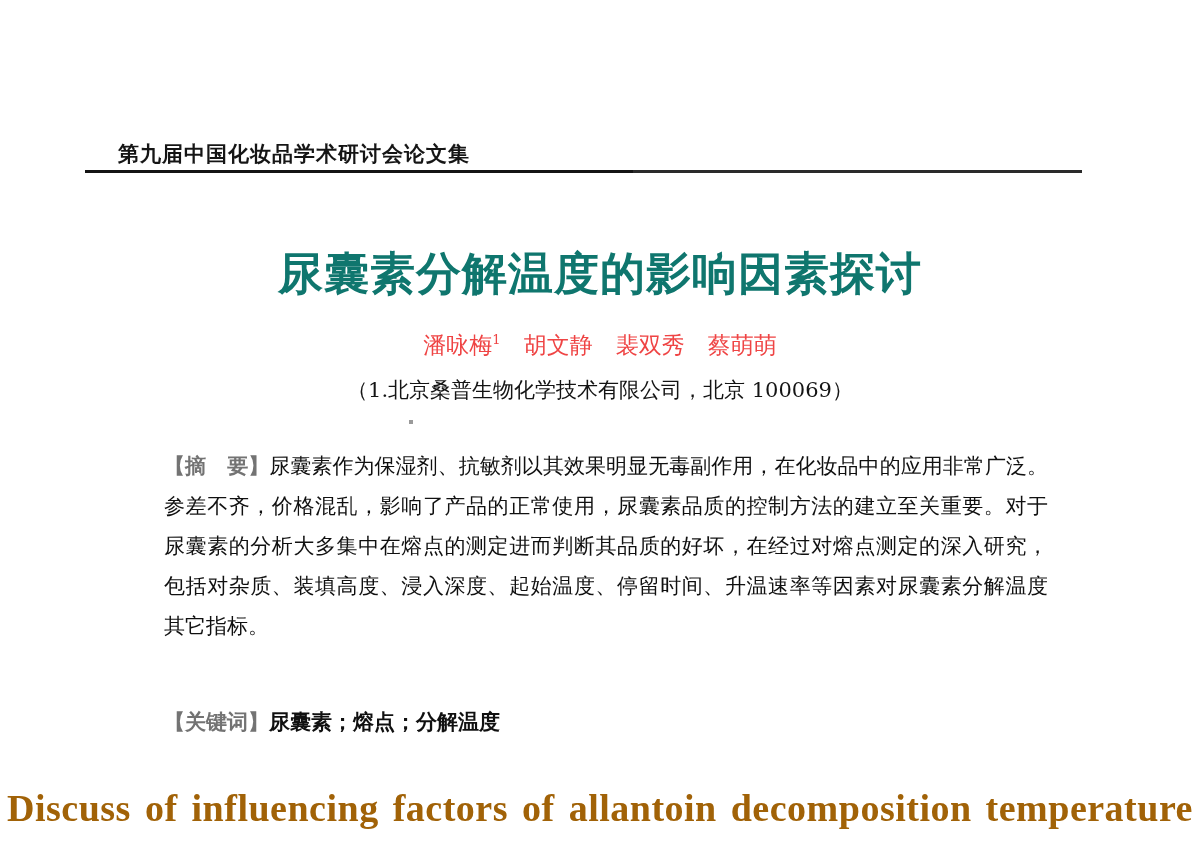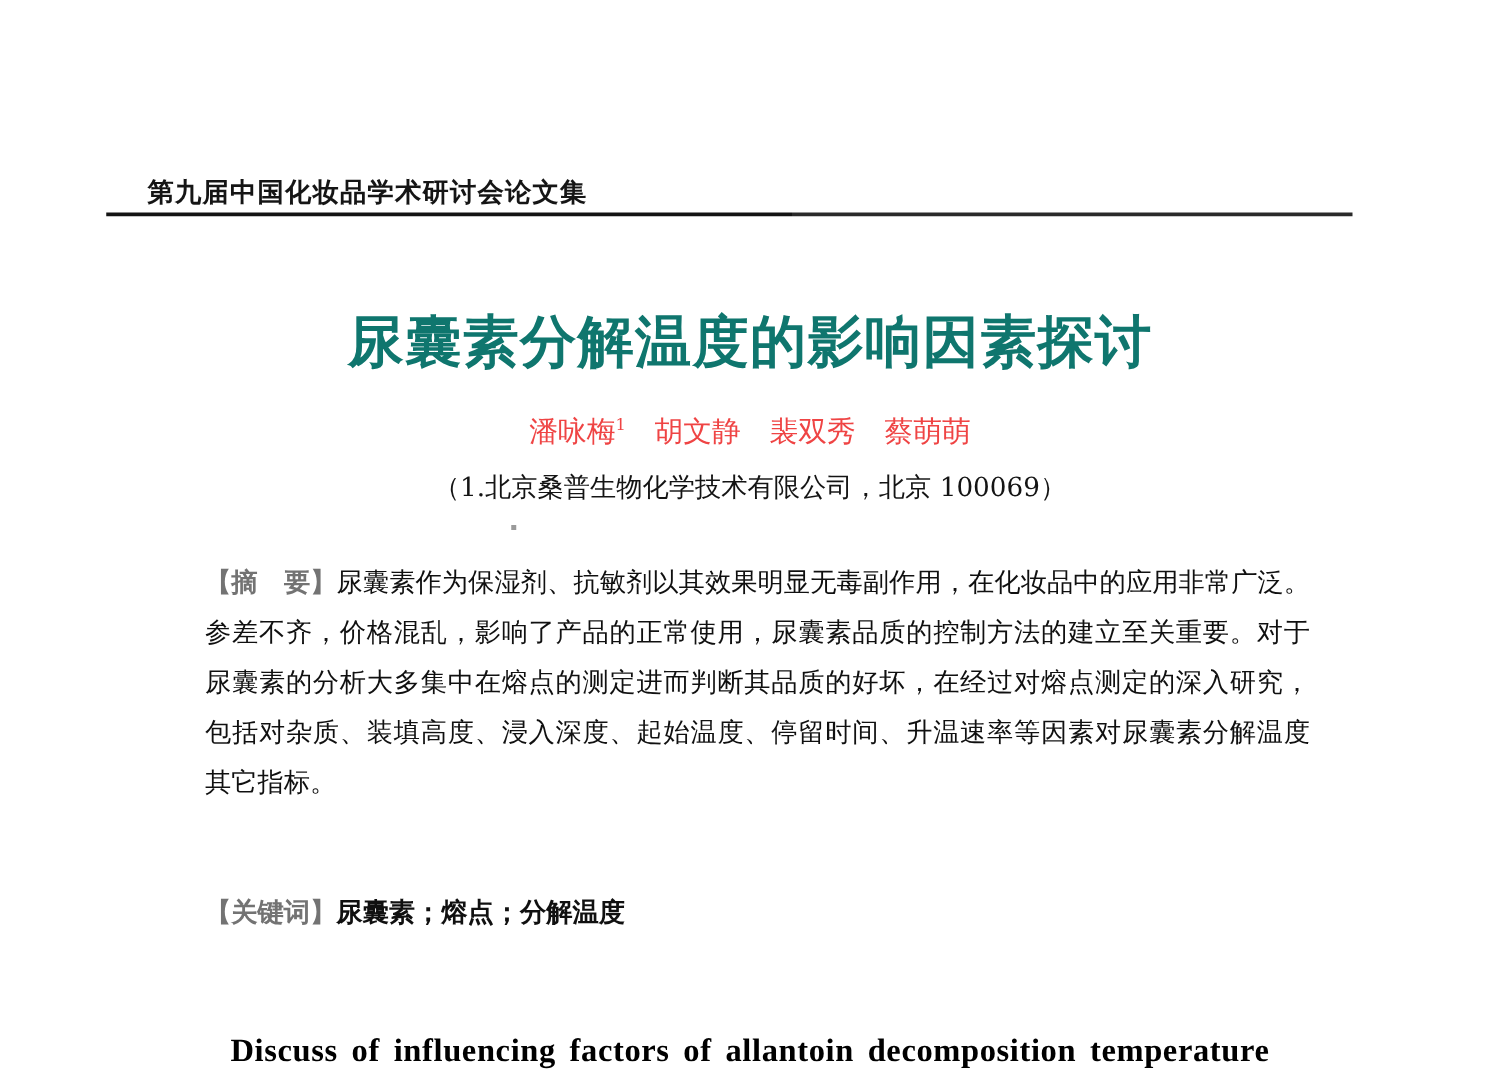--- a/index.html
+++ b/index.html
@@ -108,41 +108,40 @@
     font-family: "DejaVu Sans", "Liberation Sans", sans-serif;
     font-weight: 700;
     color: #737373;
   }
   .keywords {
     position: absolute;
     left: 164px;
     top: 708px;
     width: 884px;
     height: 40px;
-    line-height: 44px;
+    line-height: 28px;
     font-family: "DejaVu Serif", "Liberation Serif", serif;
     font-size: 21px;
     font-weight: 600;
     color: #101010;
   }
 
   
   .en-title {
     position: absolute;
     left: 0;
     top: 786px;
     width: 100%;
     text-align: center;
     font-family: "Liberation Serif", "DejaVu Serif", serif;
-    font-size: 26px;
+    font-size: 38px;
     font-weight: 700;
     letter-spacing: 0.5px;
     word-spacing: 4px;
-    color: #000000;
-    margin-top: 40px;
+    color: #a16207;
   }
 </style>
 </head>
 <body>
 
 <div class="page">
 
   <div class="header-text">第九届中国化妆品学术研讨会论文集</div>
   <div class="header-rule"></div>
 

